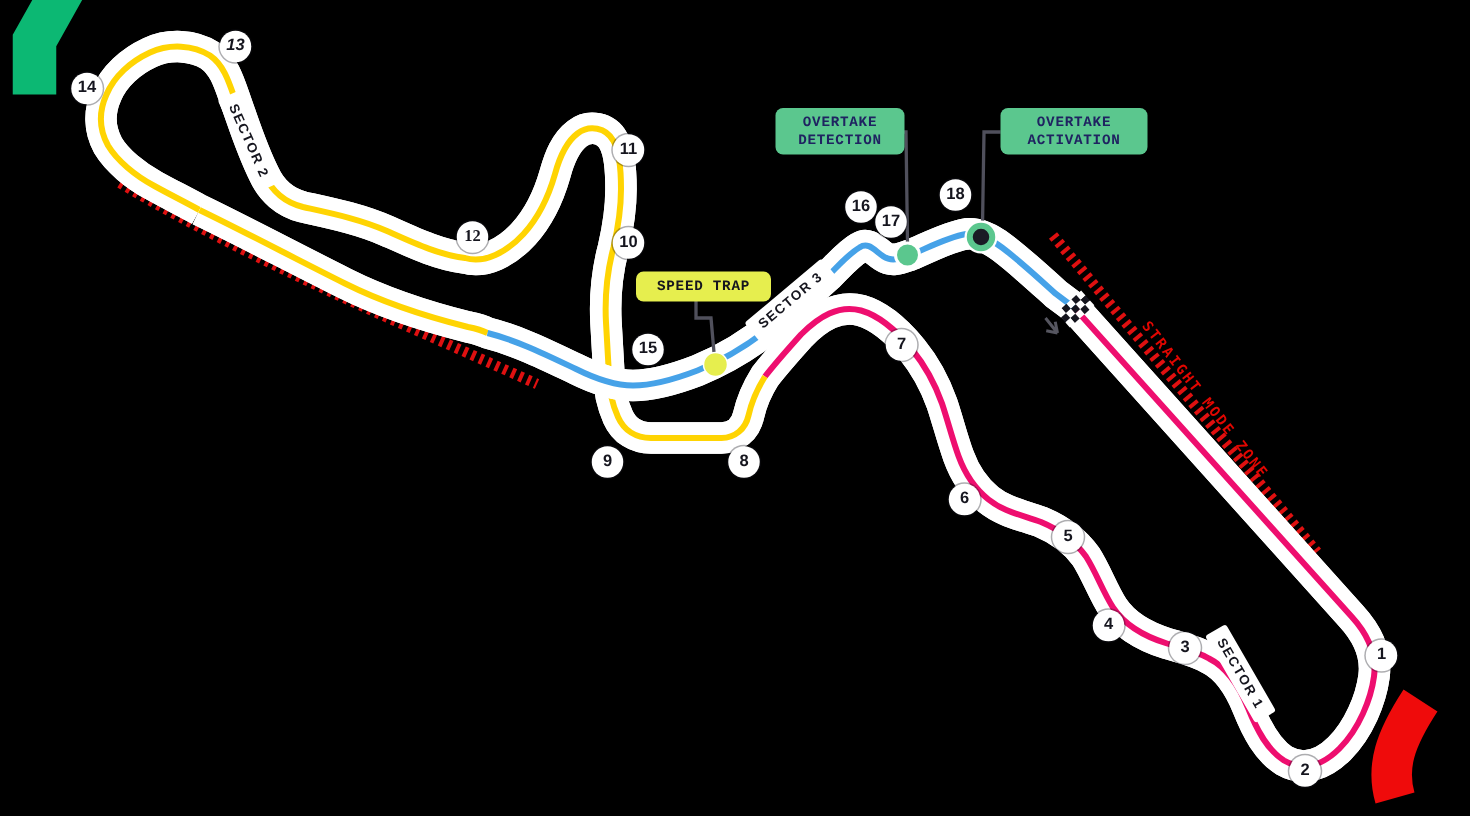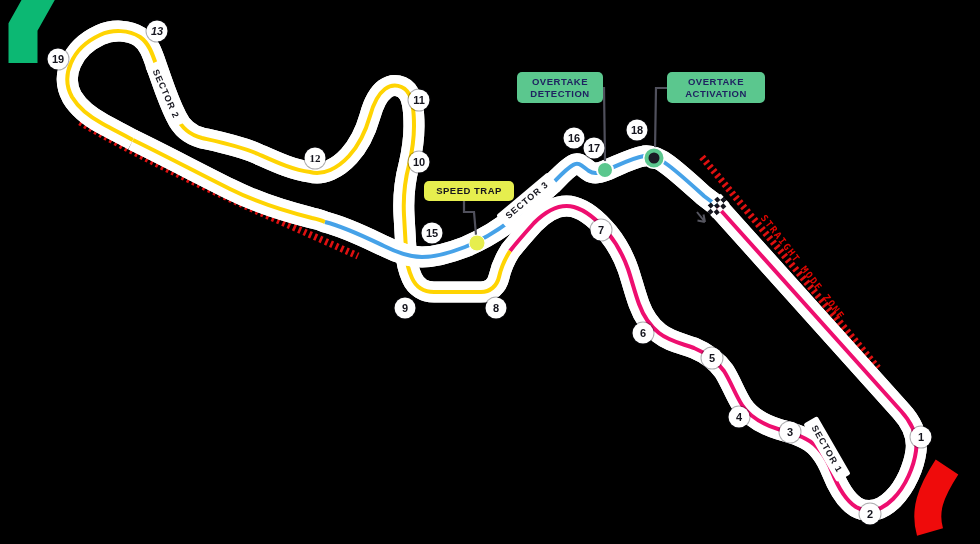--- a/index.html
+++ b/index.html
@@ -12,21 +12,21 @@
           transform:translate(-50%,-50%);box-shadow:0 0 0 1px rgba(20,20,30,.35);}
   .pill{position:absolute;background:var(--edge);color:var(--dark_text);
         font:bold 9px "Liberation Sans",sans-serif;letter-spacing:1px;
         padding:3px 7px;border-radius:2px;white-space:nowrap;}
   .dot{position:absolute;border-radius:50%;transform:translate(-50%,-50%);box-sizing:border-box;}
   .dot.speed-trap{width:17px;height:17px;background:var(--yellowgreen);border:1.5px solid var(--edge);}
   .dot.detection{width:18px;height:18px;background:var(--green);border:2px solid var(--edge);}
   .dot.activation{width:19px;height:19px;background:var(--tarmac);border:4.5px solid var(--green);
                   box-shadow:0 0 0 1.5px var(--edge);}
   .callout{position:absolute;background:var(--green);color:var(--navy_text);border-radius:5px;
-           font-family:Liberation Sans, sans-serif;font-weight:bold;font-size:9.5px;
+           font-family:Liberation Mono, monospace;font-weight:bold;font-size:9.5px;
            line-height:11.5px;letter-spacing:.5px;text-align:center;padding:4px 6px;}
   .callout.yellow{background:var(--yellowgreen);color:var(--dark_text);}
   #straight-zone{position:absolute;color:var(--red);
            font-family:"DejaVu Sans Mono",monospace;font-weight:bold;font-size:9.5px;
            letter-spacing:1.5px;white-space:nowrap;transform:translate(-50%,-50%) rotate(52deg);}
 </style>
 </head>
 <body>
 
 <div id="stage">
@@ -137,21 +137,21 @@
       <div class="corner" style="left: 739px; top: 417px;">4</div>
       <div class="corner" style="left: 712px; top: 358px;">5</div>
       <div class="corner" style="left: 643px; top: 333px;">6</div>
       <div class="corner" style="left: 601px; top: 230px;">7</div>
       <div class="corner" style="left: 496px; top: 308px;">8</div>
       <div class="corner" style="left: 405px; top: 308px;">9</div>
       <div class="corner" style="left: 419px; top: 162px;">10</div>
       <div class="corner" style="left: 419px; top: 80px; margin-top: 20px;">11</div>
       <div class="corner" style="left: 315px; top: 158px; font-family: Liberation Serif, serif;">12</div>
       <div class="corner" style="left: 157px; top: 31px; font-style: italic;">13</div>
-      <div class="corner" style="left: 58px; top: 59px;">19</div>
+      <div class="corner" style="left: 58px; top: 59px;">14</div>
       <div class="corner" style="left: 432px; top: 233px;">15</div>
       <div class="corner" style="left: 574px; top: 138px;">16</div>
       <div class="corner" style="left: 594px; top: 148px;">17</div>
       <div class="corner" style="left: 637px; top: 130px;">18</div>
       <div class="pill" style="left: 827px; top: 449px; transform: translate(-50%, -50%) rotate(60deg);">SECTOR 1</div>
       <div class="pill" style="left: 166px; top: 94px; transform: translate(-50%, -50%) rotate(66deg);">SECTOR 2</div>
       <div class="pill" style="left: 527px; top: 200px; transform: translate(-50%, -50%) rotate(-40deg);">SECTOR 3</div>
       <div class="dot speed-trap" style="left: 477px; top: 243px;"></div>
       <div class="dot detection" style="left: 605px; top: 170px;"></div>
       <div class="dot activation" style="left: 654px; top: 158px;"></div>

